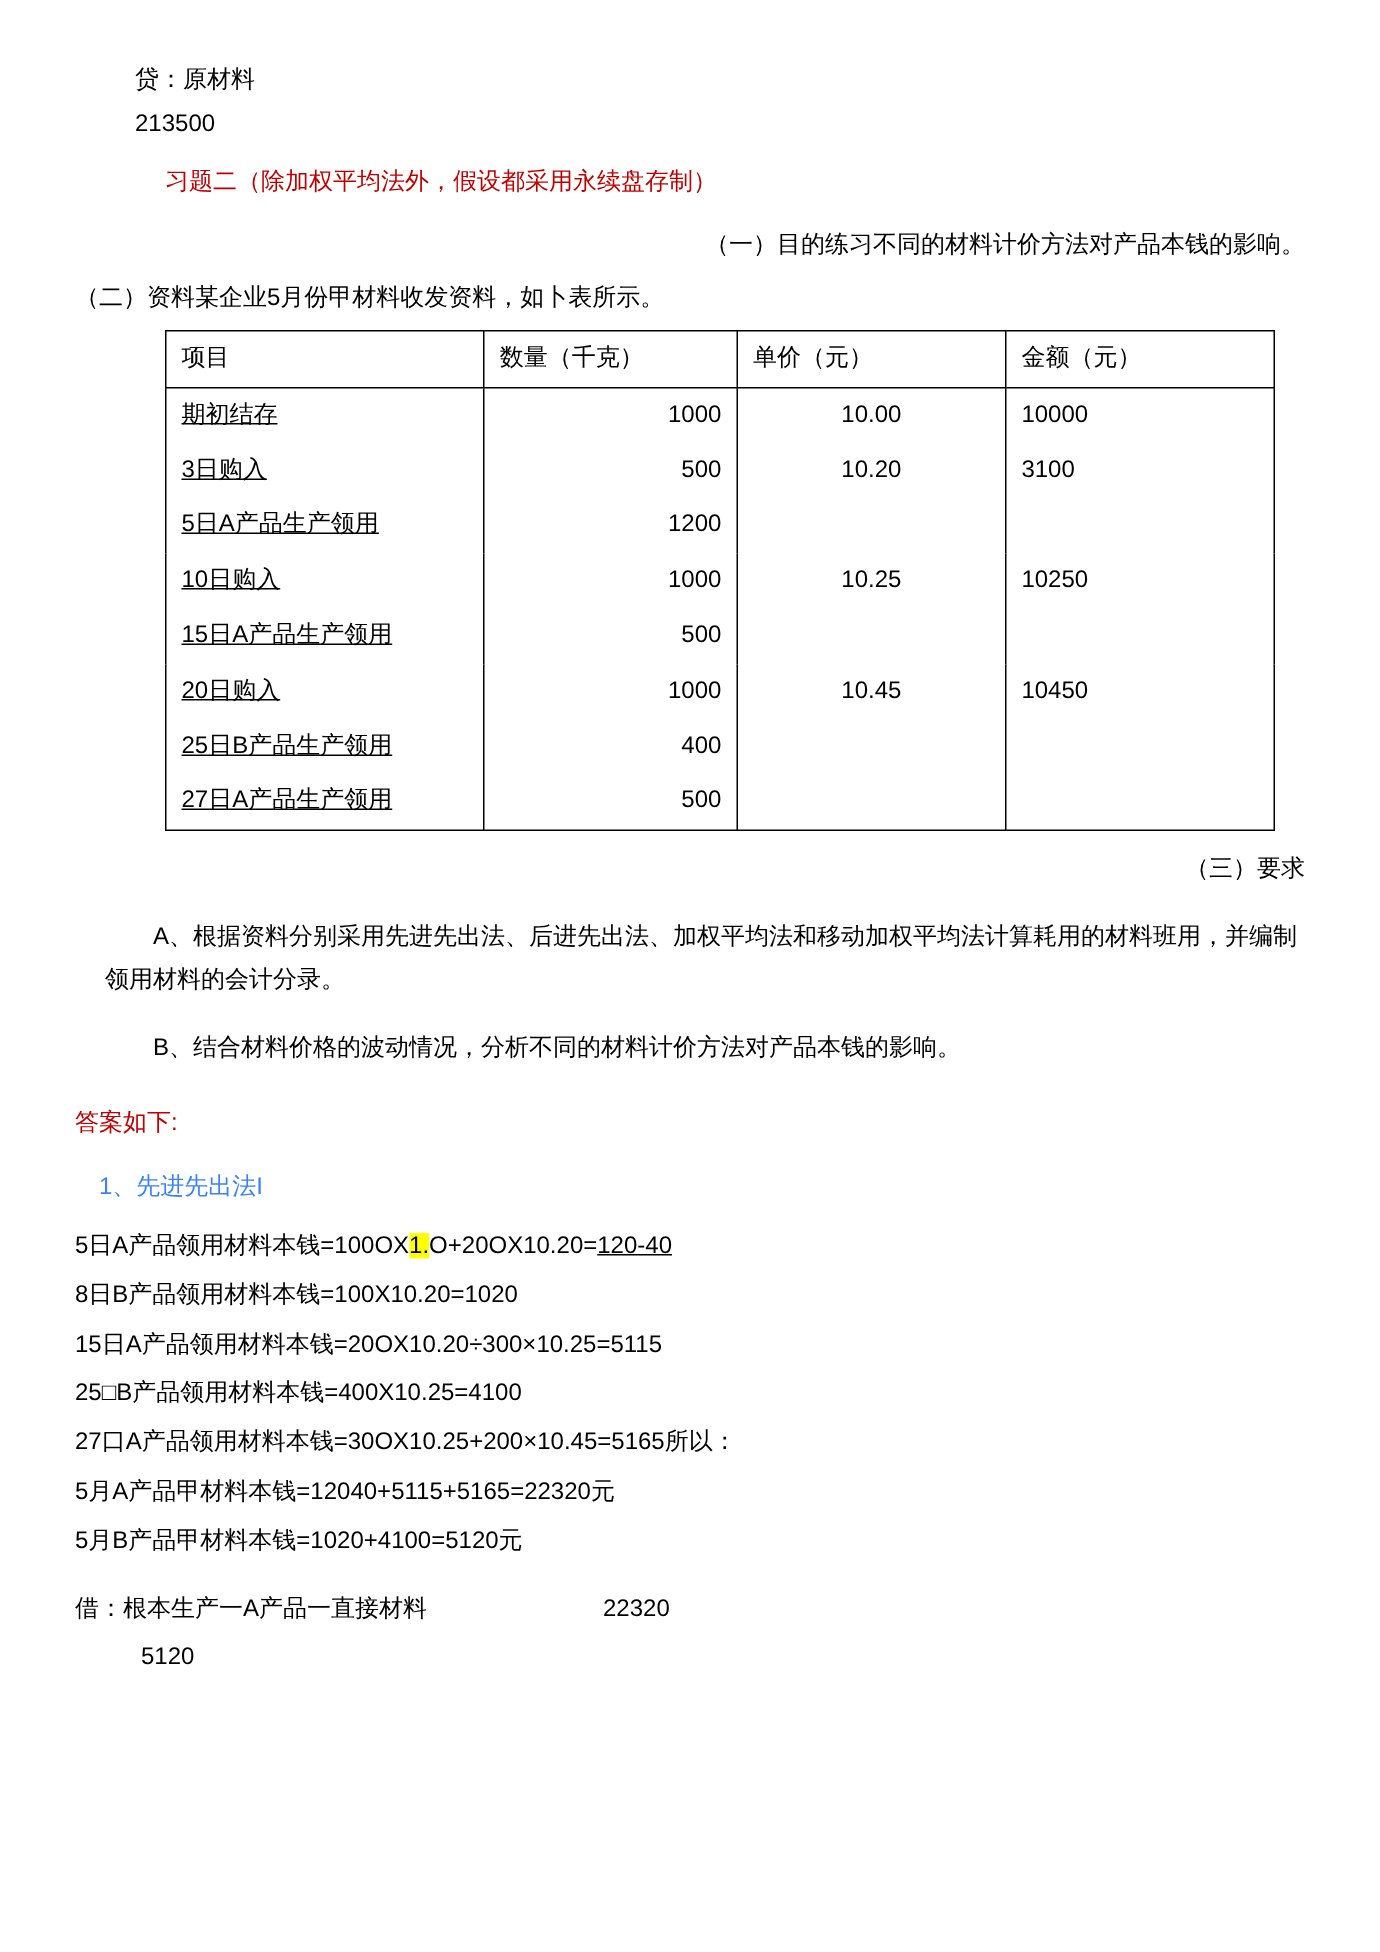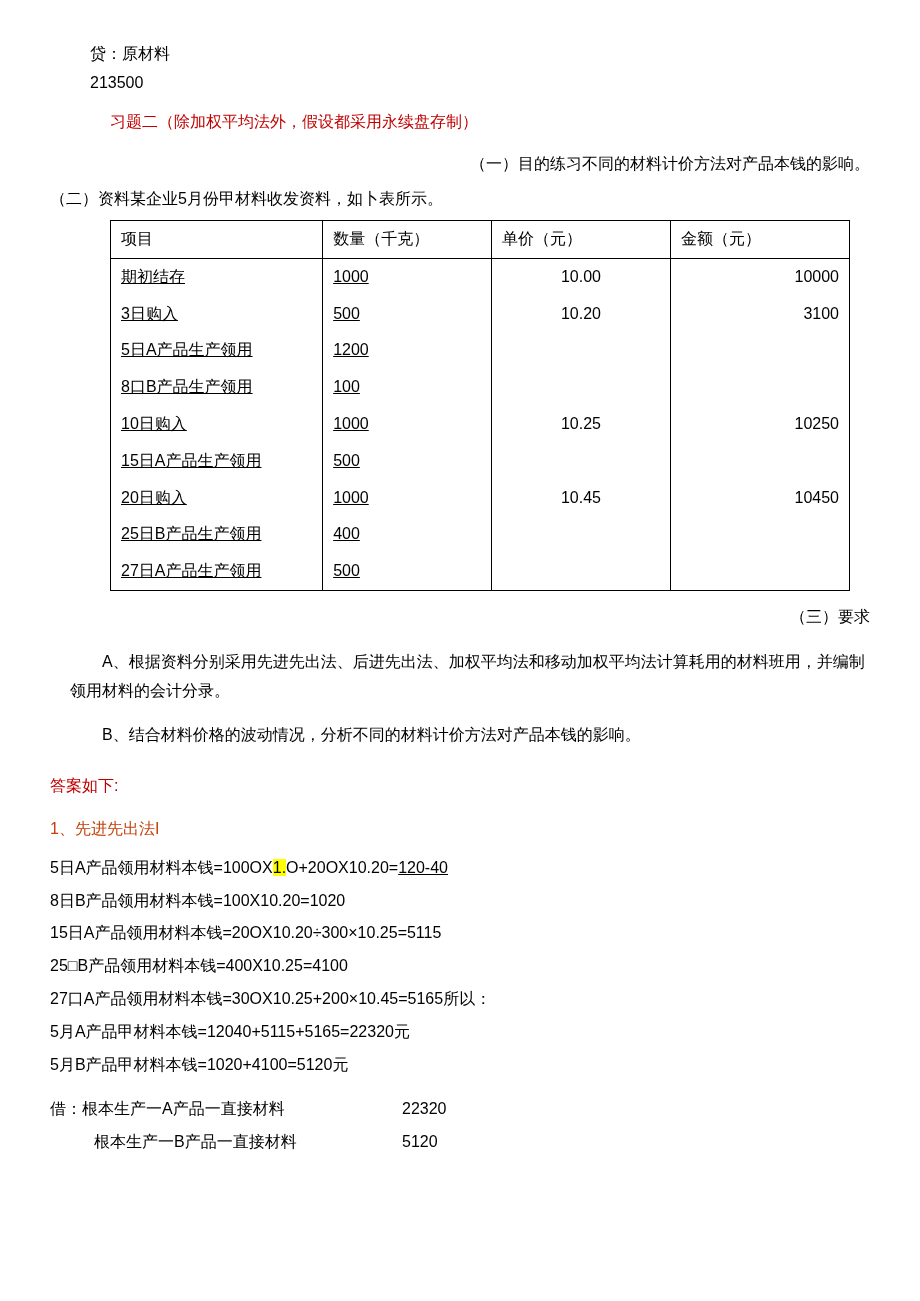--- a/index.html
+++ b/index.html
@@ -41,23 +41,23 @@
       text-indent: 2em;
       padding-left: 20px;
       margin: 16px 0;
     }
     .answer-red {
       color: #c00000;
       padding-left: 0px;
       margin: 22px 0 14px 0;
     }
     .method-blue {
-      color: #c2410c;
-      padding-left: 0px;
-      margin: 14px 0 10px 0;
+      color: #3b82f6;
+      padding-left: 0px;
+      margin: 14px 0 10px 16px;
     }
     .calc-line {
       padding-left: 0px;
       margin: 4px 0;
       font-family: Arial, "SimSun", sans-serif;
     }
     .hl {
       background-color: #ffff00;
     }
     .ul-txt {
@@ -79,23 +79,23 @@
     }
     table.data thead th {
       border-top: 1px solid #000;
       border-bottom: 1px solid #000;
       text-align: left;
     }
     table.data tbody tr:last-child td {
       border-bottom: 1px solid #000;
     }
     table.data td.item  { text-align: left; width: 210px; text-decoration: underline; }
-    table.data td.qty   { text-align: left; width: 160px; text-decoration: underline; }
+    table.data td.qty   { text-align: right; width: 160px; }
     table.data td.price { text-align: center; width: 170px; }
-    table.data td.amt   { text-align: right; width: 170px; }
+    table.data td.amt   { text-align: left; width: 170px; }
     .je-flex {
       display: flex;
       padding-left: 0px;
       margin: 4px 0;
       font-family: Arial, "SimSun", sans-serif;
       gap: 12px;
     }
     .je-flex .je-lbl  { width: 340px; }
     .je-flex .je-amt  { width: 100px; text-align: left; }
     .je-indent2 { padding-left: 44px; }
@@ -136,26 +136,20 @@
       <td class="price">10.20</td>
       <td class="amt">3100</td>
     </tr>
     <tr>
       <td class="item">5日A产品生产领用</td>
       <td class="qty">1200</td>
       <td class="price"></td>
       <td class="amt"></td>
     </tr>
     <tr>
-      <td class="item">8口B产品生产领用</td>
-      <td class="qty">100</td>
-      <td class="price"></td>
-      <td class="amt"></td>
-    </tr>
-    <tr>
       <td class="item">10日购入</td>
       <td class="qty">1000</td>
       <td class="price">10.25</td>
       <td class="amt">10250</td>
     </tr>
     <tr>
       <td class="item">15日A产品生产领用</td>
       <td class="qty">500</td>
       <td class="price"></td>
       <td class="amt"></td>
@@ -199,15 +193,14 @@
 <div class="calc-line">5月A产品甲材料本钱=12040+5115+5165=22320元</div>
 <div class="calc-line">5月B产品甲材料本钱=1020+4100=5120元</div>
 
 <div style="height:8px;"></div>
 
 <div class="je-flex">
   <span class="je-lbl">借：根本生产一A产品一直接材料</span>
   <span class="je-amt">22320</span>
 </div>
 <div class="je-flex je-indent2">
-  <span class="je-lbl" style="width:296px;">根本生产一B产品一直接材料</span>
   <span class="je-amt">5120</span>
 </div>
 
 </body></html>

